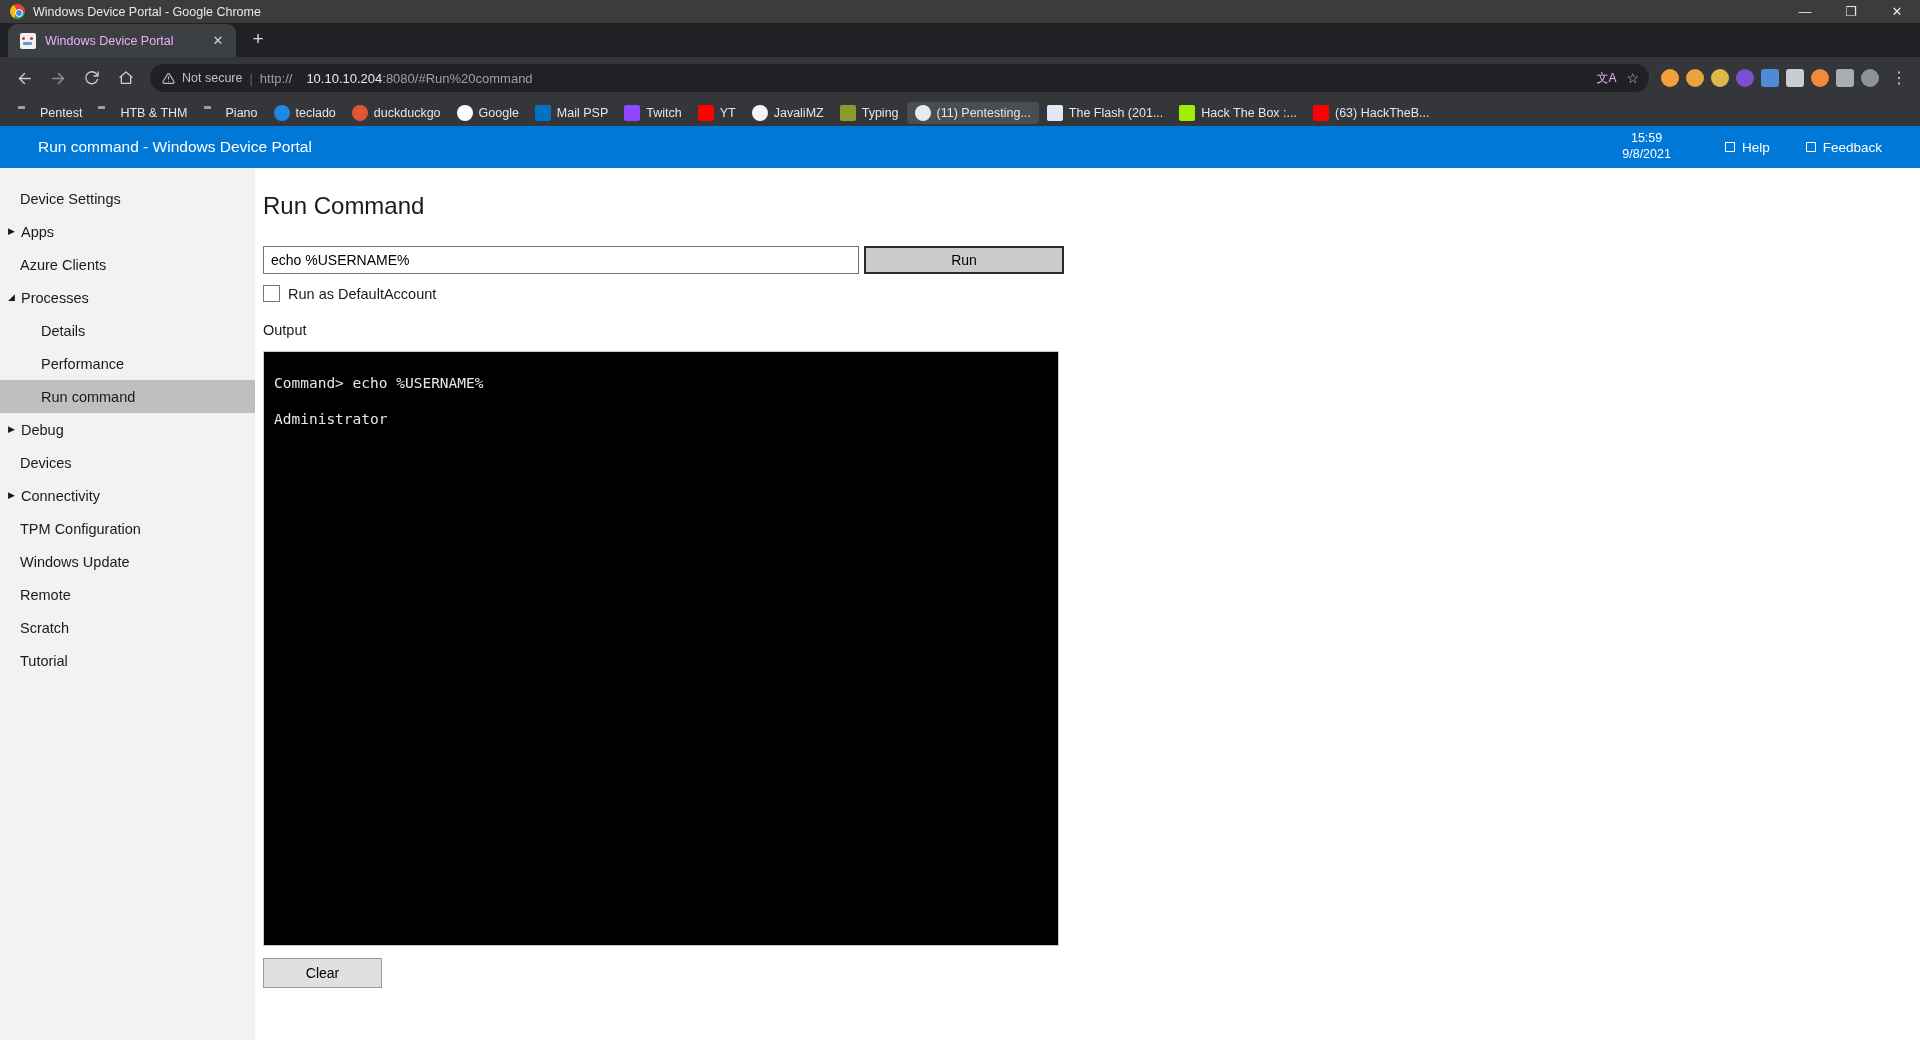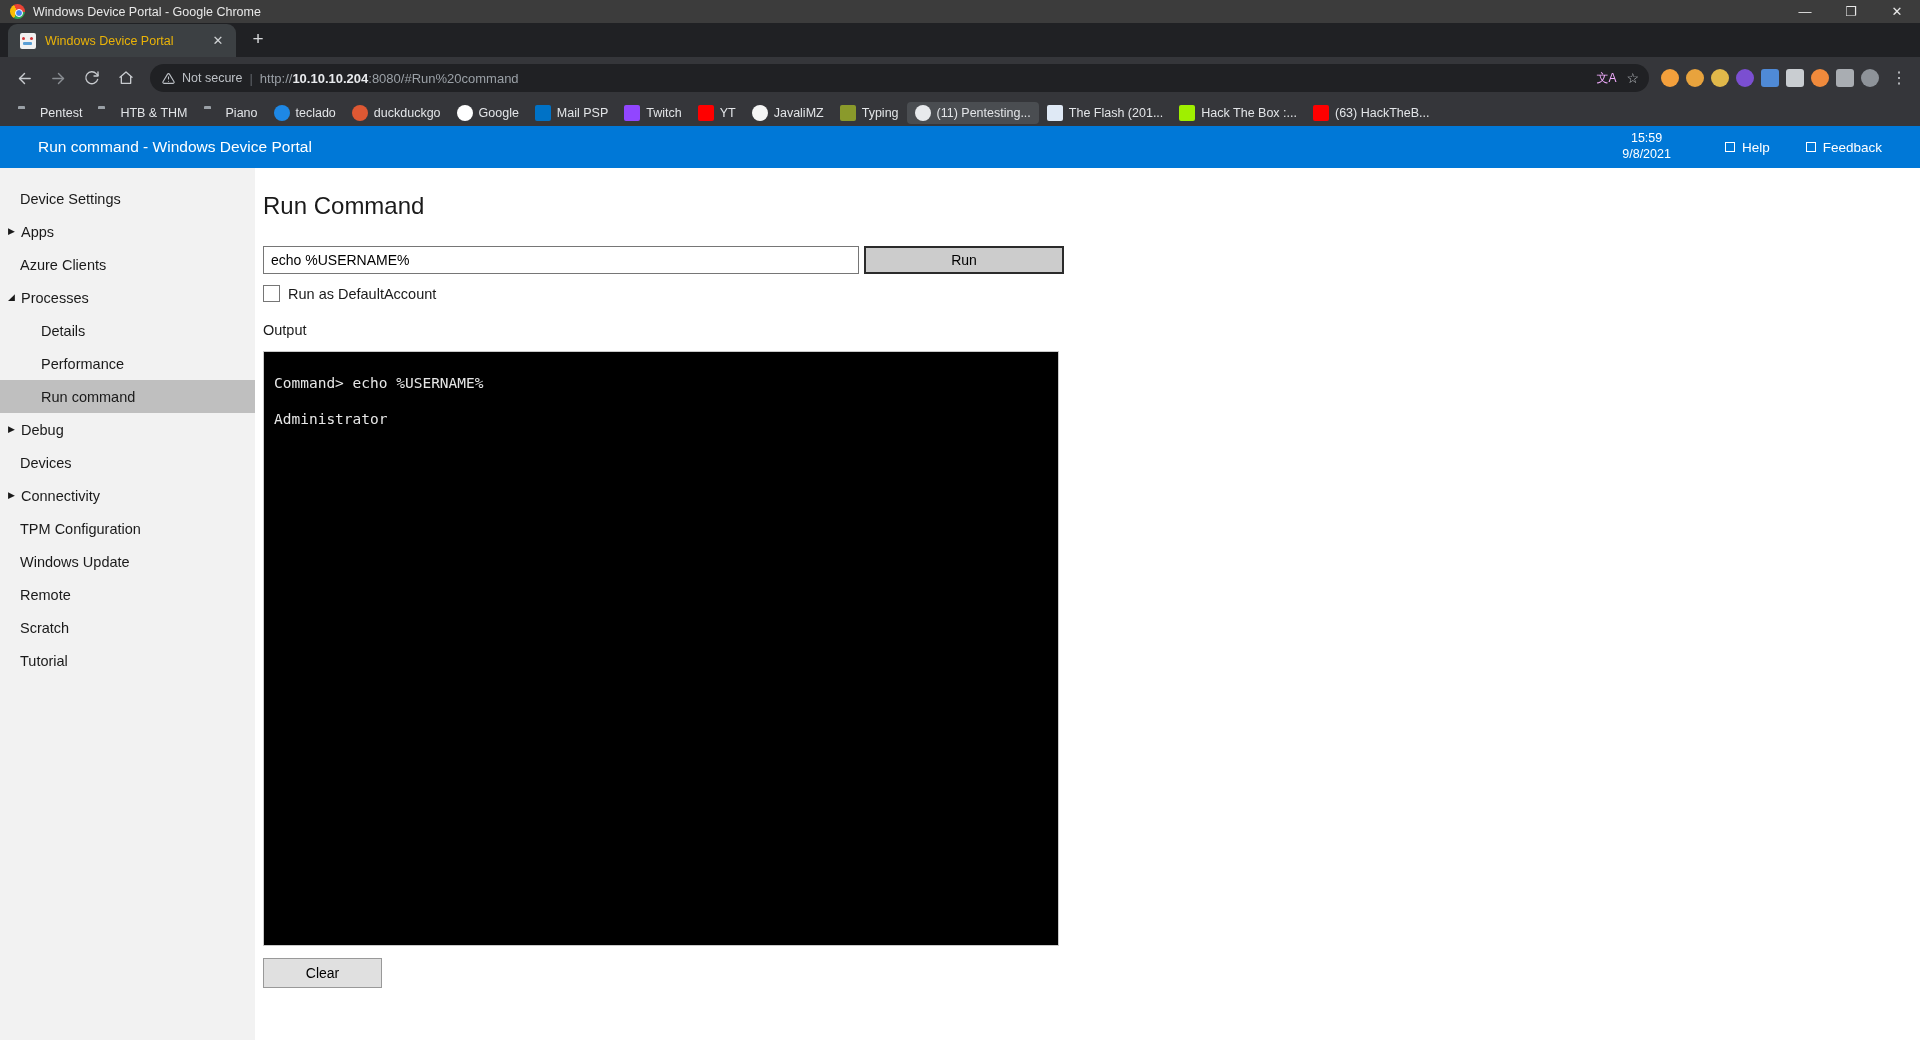--- a/index.html
+++ b/index.html
@@ -58,21 +58,21 @@
   .tab-fav::before {
     content:""; position:absolute; left:2px; top:4px;
     width:3px; height:3px; background:#d13438; border-radius:50%;
     box-shadow: 8px 0 0 #d13438;
   }
   .tab-fav::after {
     content:""; position:absolute; left:3px; top:9px;
     width:9px; height:3px; background:#5a9fd4; border-radius:1px;
   }
   .tab-title {
-    color: #eab308; font-size: 12.5px; flex: 1;
+    color: #f0abfc; font-size: 12.5px; flex: 1;
     white-space: nowrap; overflow: hidden; text-overflow: ellipsis;
   }
   .tab-close { color: #cfd2d4; font-size: 13px; width: 16px; text-align: center; }
   .newtab {
     width: 28px; height: 28px; margin: 0 0 3px 8px;
     color: #d7d9db; font-size: 19px; line-height: 26px; text-align: center;
     border-radius: 50%;
   }
 
   
@@ -89,21 +89,21 @@
   .omnibox {
     flex: 1; height: 28px; margin: 0 6px;
     background: #202124; border-radius: 14px;
     display: flex; align-items: center; padding: 0 8px 0 12px; gap: 7px;
     min-width: 0;
   }
   .warn-icon { color: #bdc1c6; font-size: 12px; display:flex; align-items:center; }
   .notsecure { color: #bdc1c6; font-size: 12.5px; white-space: nowrap; }
   .omni-sep { color: #5f6368; font-size: 13px; }
   .url { font-size: 13px; color: #9aa0a6; white-space: nowrap; overflow: hidden; }
-  .url .host { color: #e8eaed; font-weight: bold; }
+  .url .host { color: #e8eaed; font-weight: normal; margin-left: 14px; }
   .omni-right { margin-left: auto; display: flex; align-items: center; gap: 10px; padding-right: 2px; }
   .ext-icons { display: flex; align-items: center; gap: 7px; padding-left: 4px; }
   .ei { width: 18px; height: 18px; border-radius: 50%; display:block; }
   .ei.sq { border-radius: 3px; }
   .menu-dots { color: #c8cbcf; font-size: 16px; width: 26px; text-align: center; line-height: 1; }
 
   
   .bookmarks {
     height: 27px; background: #35363a;
     display: flex; align-items: center; gap: 0; padding-left: 10px;

